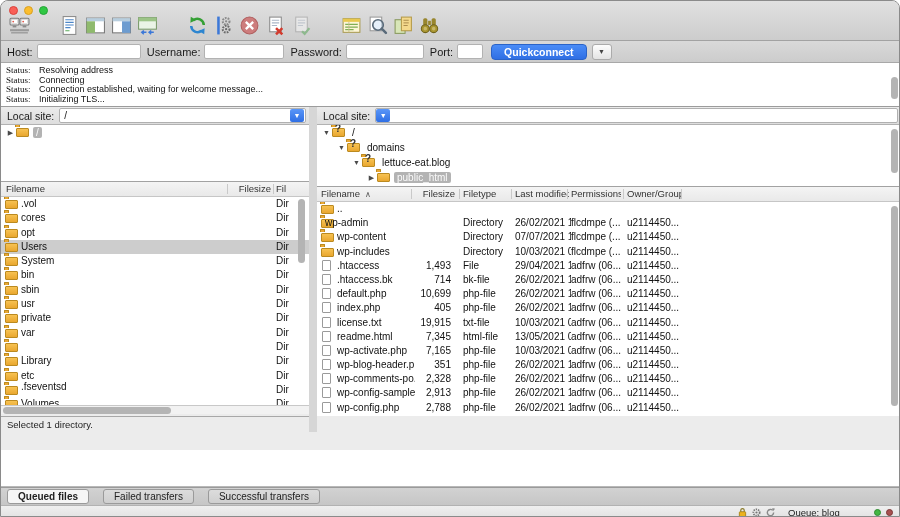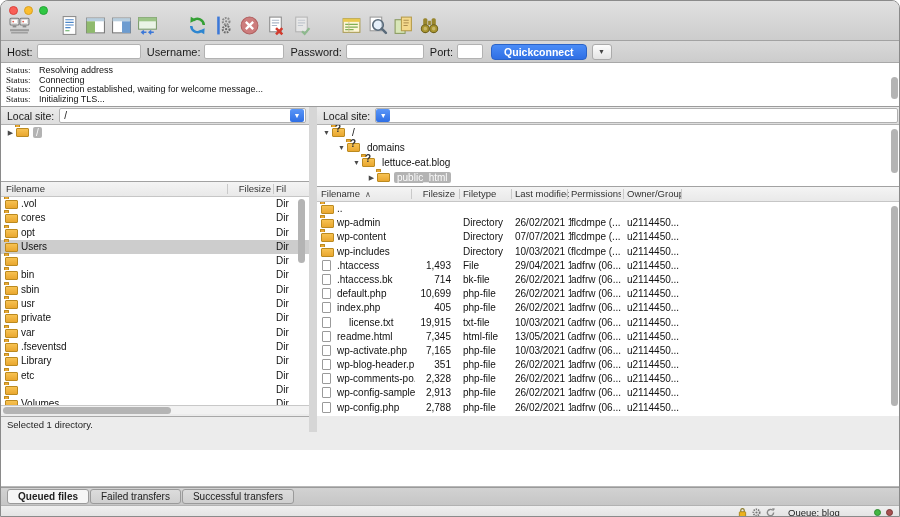--- a/index.html
+++ b/index.html
@@ -92,21 +92,21 @@
   .pstatus-l { left:0; width:308px; } .pstatus-r { left:316px; width:584px; }
   .pdivider { position:absolute; left:308px; top:106px; width:8px; height:325px; background:#d6d6d6; }
   
   .queue { position:absolute; left:0; top:431px; width:900px; height:55px; background:#ececec; }
   .qbody { position:absolute; left:0; top:18px; width:900px; height:37px; background:#fff;
            border-bottom:1px solid #b8b8b8; }
   
   .tabsrow { position:absolute; left:0; top:486px; width:900px; height:18px;
              background:linear-gradient(#d2d2d2,#c6c6c6); border-top:1px solid #9a9a9a;
              display:flex; align-items:center; padding-left:6px; }
-  .tab { height:15px; line-height:13px; font-size:10px; padding:0 10px; margin-right:1px;
+  .tab { height:15px; line-height:13px; font-size:10px; padding:0 10px; margin-right:14px;
          border:1px solid #9a9a9a; border-radius:3px; background:linear-gradient(#dcdcdc,#cfcfcf); color:#222; }
   .tab.active { background:#f6f6f6; font-weight:bold; }
   
   .statusbar { position:absolute; left:0; top:504px; width:900px; height:13px;
                background:linear-gradient(#efefef,#e2e2e2); border-top:1px solid #b2b2b2;
                display:flex; align-items:center; font-size:9.5px; color:#222; }
   .sb-icons { margin-left:736px; display:flex; gap:3px; align-items:center; }
   .sb-icon svg { width:11px; height:11px; display:block; }
   .sb-queue { margin-left:12px; }
   .sb-dots { margin-left:auto; margin-right:8px; display:flex; gap:5px; }
@@ -320,20 +320,21 @@
         <span class="fcell" style="left: 20px; width: 200px;">opt</span>
         <span class="fcell" style="left: 275px; width: 30px;">Dir</span>
       </div>
       <div class="frow selrow">
         <span class="ficonc"><span class="fwrap"><span class="fold"></span><span class="fold-tab"></span></span></span>
         <span class="fcell" style="left: 20px; width: 200px;">Users</span>
         <span class="fcell" style="left: 275px; width: 30px;">Dir</span>
       </div>
       <div class="frow">
         <span class="ficonc"><span class="fwrap"><span class="fold"></span><span class="fold-tab"></span></span></span>
+        <span class="fcell" style="left: 20px; width: 200px;">System</span>
         <span class="fcell" style="left: 275px; width: 30px;">Dir</span>
       </div>
       <div class="frow">
         <span class="ficonc"><span class="fwrap"><span class="fold"></span><span class="fold-tab"></span></span></span>
         <span class="fcell" style="left: 20px; width: 200px;">bin</span>
         <span class="fcell" style="left: 275px; width: 30px;">Dir</span>
       </div>
       <div class="frow">
         <span class="ficonc"><span class="fwrap"><span class="fold"></span><span class="fold-tab"></span></span></span>
         <span class="fcell" style="left: 20px; width: 200px;">sbin</span>
@@ -349,21 +350,21 @@
         <span class="fcell" style="left: 20px; width: 200px;">private</span>
         <span class="fcell" style="left: 275px; width: 30px;">Dir</span>
       </div>
       <div class="frow">
         <span class="ficonc"><span class="fwrap"><span class="fold"></span><span class="fold-tab"></span></span></span>
         <span class="fcell" style="left: 20px; width: 200px;">var</span>
         <span class="fcell" style="left: 275px; width: 30px;">Dir</span>
       </div>
       <div class="frow">
         <span class="ficonc"><span class="fwrap"><span class="fold"></span><span class="fold-tab"></span></span></span>
-        <span class="fcell" style="left: 20px; width: 200px;">.fseventsd</span>
+        <span class="fcell" style="left: 20px; width: 200px; margin-top: 40px;">.fseventsd</span>
         <span class="fcell" style="left: 275px; width: 30px;">Dir</span>
       </div>
       <div class="frow">
         <span class="ficonc"><span class="fwrap"><span class="fold"></span><span class="fold-tab"></span></span></span>
         <span class="fcell" style="left: 20px; width: 200px;">Library</span>
         <span class="fcell" style="left: 275px; width: 30px;">Dir</span>
       </div>
       <div class="frow">
         <span class="ficonc"><span class="fwrap"><span class="fold"></span><span class="fold-tab"></span></span></span>
         <span class="fcell" style="left: 20px; width: 200px;">etc</span>
@@ -437,21 +438,21 @@
         <span class="ficonc"><span class="fwrap"><span class="fold"></span><span class="fold-tab"></span></span></span>
         <span class="fcell" style="left: 20px; width: 78px;">..</span>
         <span class="fcell" style="left: 96px; width: 38px; text-align: right;"></span>
         <span class="fcell" style="left: 146px; width: 50px;"></span>
         <span class="fcell" style="left: 198px; width: 56px;"></span>
         <span class="fcell" style="left: 254px; width: 52px;"></span>
         <span class="fcell" style="left: 310px; width: 56px;"></span>
       </div>
       <div class="frow">
         <span class="ficonc"><span class="fwrap"><span class="fold"></span><span class="fold-tab"></span></span></span>
-        <span class="fcell" style="left: 20px; width: 78px;">wp-admin</span>
+        <span class="fcell" style="left: 8px; width: 78px;">wp-admin</span>
         <span class="fcell" style="left: 96px; width: 38px; text-align: right;"></span>
         <span class="fcell" style="left: 146px; width: 50px;">Directory</span>
         <span class="fcell" style="left: 198px; width: 56px;">26/02/2021 1...</span>
         <span class="fcell" style="left: 254px; width: 52px;">flcdmpe (...</span>
         <span class="fcell" style="left: 310px; width: 56px;">u2114450...</span>
       </div>
       <div class="frow">
         <span class="ficonc"><span class="fwrap"><span class="fold"></span><span class="fold-tab"></span></span></span>
         <span class="fcell" style="left: 20px; width: 78px;">wp-content</span>
         <span class="fcell" style="left: 96px; width: 38px; text-align: right;"></span>
@@ -500,21 +501,21 @@
         <span class="ficonc"><span class="fwrap"><span class="filei"></span></span></span>
         <span class="fcell" style="left: 20px; width: 78px;">index.php</span>
         <span class="fcell" style="left: 96px; width: 38px; text-align: right;">405</span>
         <span class="fcell" style="left: 146px; width: 50px;">php-file</span>
         <span class="fcell" style="left: 198px; width: 56px;">26/02/2021 1...</span>
         <span class="fcell" style="left: 254px; width: 52px;">adfrw (06...</span>
         <span class="fcell" style="left: 310px; width: 56px;">u2114450...</span>
       </div>
       <div class="frow">
         <span class="ficonc"><span class="fwrap"><span class="filei"></span></span></span>
-        <span class="fcell" style="left: 20px; width: 78px; margin-left: 12px;">license.txt</span>
+        <span class="fcell" style="left: 20px; width: 78px;">license.txt</span>
         <span class="fcell" style="left: 96px; width: 38px; text-align: right;">19,915</span>
         <span class="fcell" style="left: 146px; width: 50px;">txt-file</span>
         <span class="fcell" style="left: 198px; width: 56px;">10/03/2021 0...</span>
         <span class="fcell" style="left: 254px; width: 52px;">adfrw (06...</span>
         <span class="fcell" style="left: 310px; width: 56px;">u2114450...</span>
       </div>
       <div class="frow">
         <span class="ficonc"><span class="fwrap"><span class="filei"></span></span></span>
         <span class="fcell" style="left: 20px; width: 78px;">readme.html</span>
         <span class="fcell" style="left: 96px; width: 38px; text-align: right;">7,345</span>

